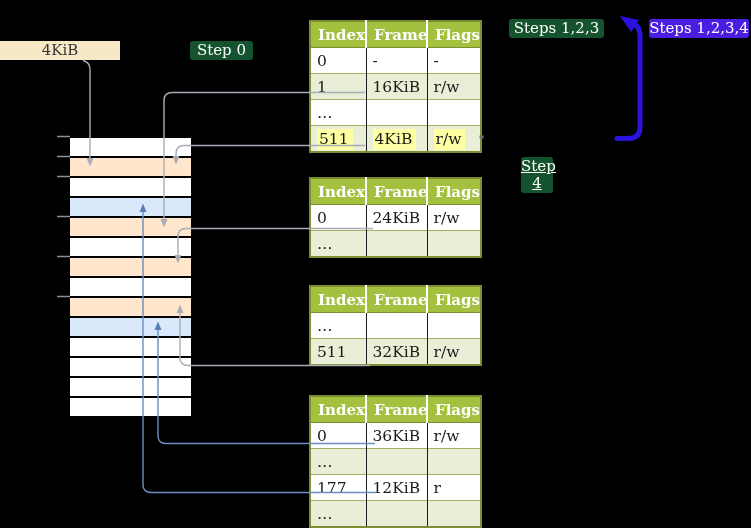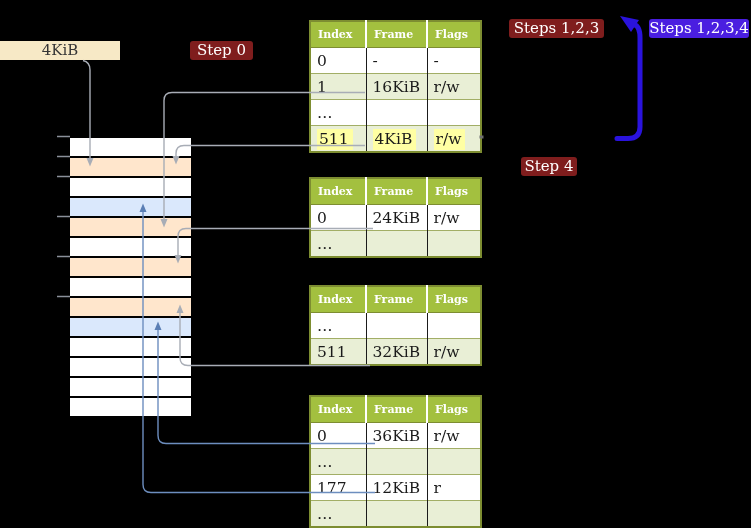--- a/index.html
+++ b/index.html
@@ -5,40 +5,40 @@
   html,body{margin:0;padding:0;background:#000;}
   #canvas{
     position:relative;width:751px;height:528px;background:#000;overflow:hidden;
     font-family:"DejaVu Serif","Liberation Serif",serif;
   }
   
   .badge{
     position:absolute;color:#fff;font-size:15px;line-height:17px;
     text-align:center;border-radius:3px;padding:1px 0;
   }
-  .badge.red{background:#7f1d1d;}
+  .badge.red{background:#14532d;}
   .badge.blue{background:#4a1ee0;}
   #pageSizeBox{
     position:absolute;left:0;top:41px;width:120px;height:19px;
     background:#f7e9c6;color:#353535;font-size:15px;line-height:19px;text-align:center;
   }
   
   #strip{position:absolute;left:70px;top:136px;width:121px;}
   #strip .mrow{height:20px;box-sizing:border-box;border-bottom:2px solid #000;}
   #strip .mrow:first-child{border-top:2px solid #000;height:22px;}
   .mrow.white{background:#ffffff;}
   .mrow.orange{background:#ffe6cc;}
   .mrow.blue{background:#dae8fc;}
   
   table.pt{
     position:absolute;left:309px;border-collapse:collapse;table-layout:fixed;
     width:171px;border:2px solid #7d8d31;background:#fff;
   }
   table.pt th{
-    background:#a3c03f;color:#fff;font-size:11px;font-weight:bold;
+    background:#a3c03f;color:#fff;font-size:15px;font-weight:bold;
     height:25px;text-align:left;padding:0 0 0 7px;
     border-left:2px solid #fff;border-bottom:1px solid #7d8d31;
   }
   table.pt th:first-child{border-left:none;}
   table.pt td{
     font-size:15.5px;color:#1a1a1a;height:25px;padding:0 0 0 6px;
     border-left:1px solid #1b1b1b;border-top:1px solid #a2ae66;white-space:nowrap;
     overflow:hidden;
   }
   table.pt td:first-child{border-left:none;}
@@ -54,21 +54,21 @@
 </head>
 <body>
 
 <div id="canvas">
 
   <div id="pageSizeBox">4KiB</div>
 
   <div class="badge red" style="left:190px;top:41px;width:63px;">Step 0</div>
   <div class="badge red" style="left:509px;top:19px;width:95px;">Steps 1,2,3</div>
   <div class="badge blue" style="left:649px;top:19px;width:100px;">Steps 1,2,3,4</div>
-  <div class="badge red" style="left:521px;top:157px;width:56px;">Step 4</div>
+  <div class="badge red" style="left:521px;top:157px;width:32px;text-decoration:underline;">Step 4</div>
 
   <div id="strip">
       <div class="mrow white"></div>
       <div class="mrow orange"></div>
       <div class="mrow white"></div>
       <div class="mrow blue"></div>
       <div class="mrow orange"></div>
       <div class="mrow white"></div>
       <div class="mrow orange"></div>
       <div class="mrow white"></div>

